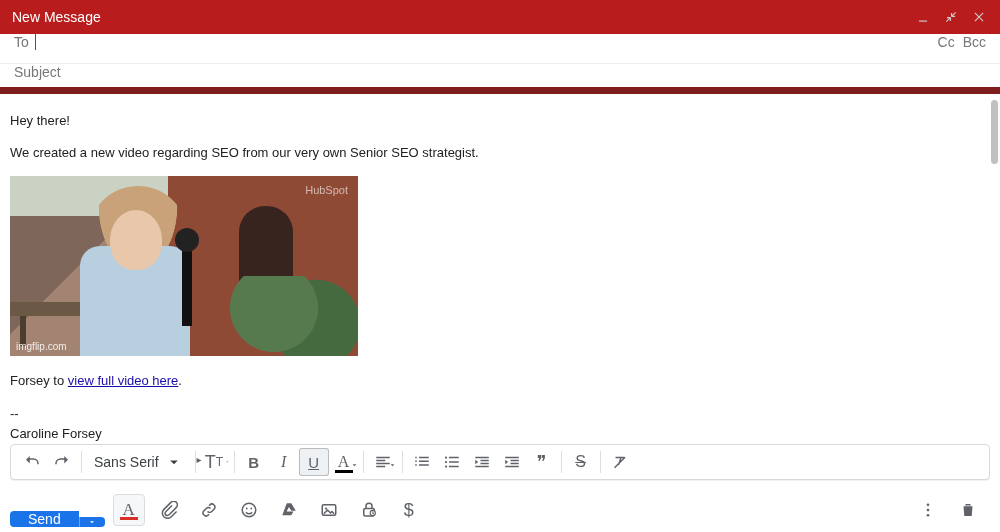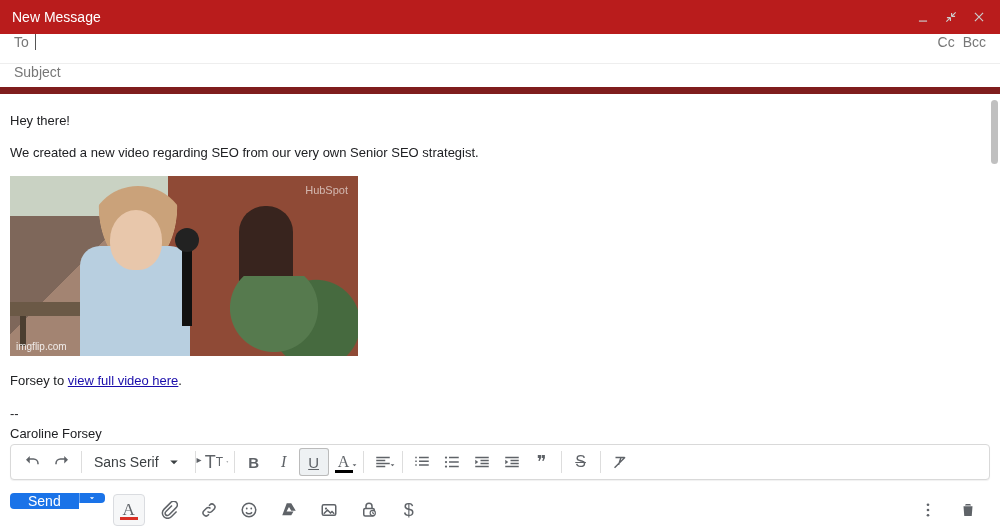--- a/index.html
+++ b/index.html
@@ -52,21 +52,21 @@
   .fmt-toolbar .font-sel svg{margin-left:6px;}
   .fmt-toolbar .under-active{ box-shadow: inset 0 0 0 1px #bbb; background:#eef1f3; }
   .fmt-toolbar .color-A { position:relative; font-family:"Times New Roman",serif; font-size:16px; }
   .fmt-toolbar .color-A .bar{position:absolute;left:6px;right:6px;bottom:3px;height:3px;background:#000;}
   .fmt-toolbar svg{width:18px;height:18px;}
   .tT { font-size:15px; }
   .tT .bigT{font-size:18px;} .tT .smallT{font-size:12px;}
 
   
   .action-bar { height: 44px; padding: 0 16px 0 10px; display:flex; align-items:center; }
-  .send-btn { display:flex; align-items:flex-start; height:34px; }
+  .send-btn { display:flex; align-items:flex-end; height:34px; }
   .send-btn .main { background:#1a73e8; color:#fff; border:none; padding:0 18px; font-size:14px; font-weight:500; border-radius:4px 0 0 4px; cursor:pointer; }
   .send-btn .more { background:#1a73e8; border:none; width:26px; border-left:1px solid rgba(255,255,255,.35); border-radius:0 4px 4px 0; display:flex; align-items:center; justify-content:center; cursor:pointer; }
   .send-btn .more svg{width:10px;height:10px;fill:#fff;}
   .action-bar .abtn { width:32px; height:32px; margin-left:8px; display:flex; align-items:center; justify-content:center; color:#5f6368; border-radius:4px; cursor:pointer; }
   .action-bar .abtn.boxed{ border:1px solid #dadce0; background:#f6f7f8; }
   .action-bar .abtn.color-A{ font-family:"Times New Roman",serif; font-size:17px; position:relative; }
   .action-bar .abtn.color-A .bar{position:absolute;left:6px;right:6px;bottom:5px;height:3px;background:#d93025;}
   .action-bar .spacer{flex:1;}
   .action-bar svg{width:18px;height:18px;}
 </style>

